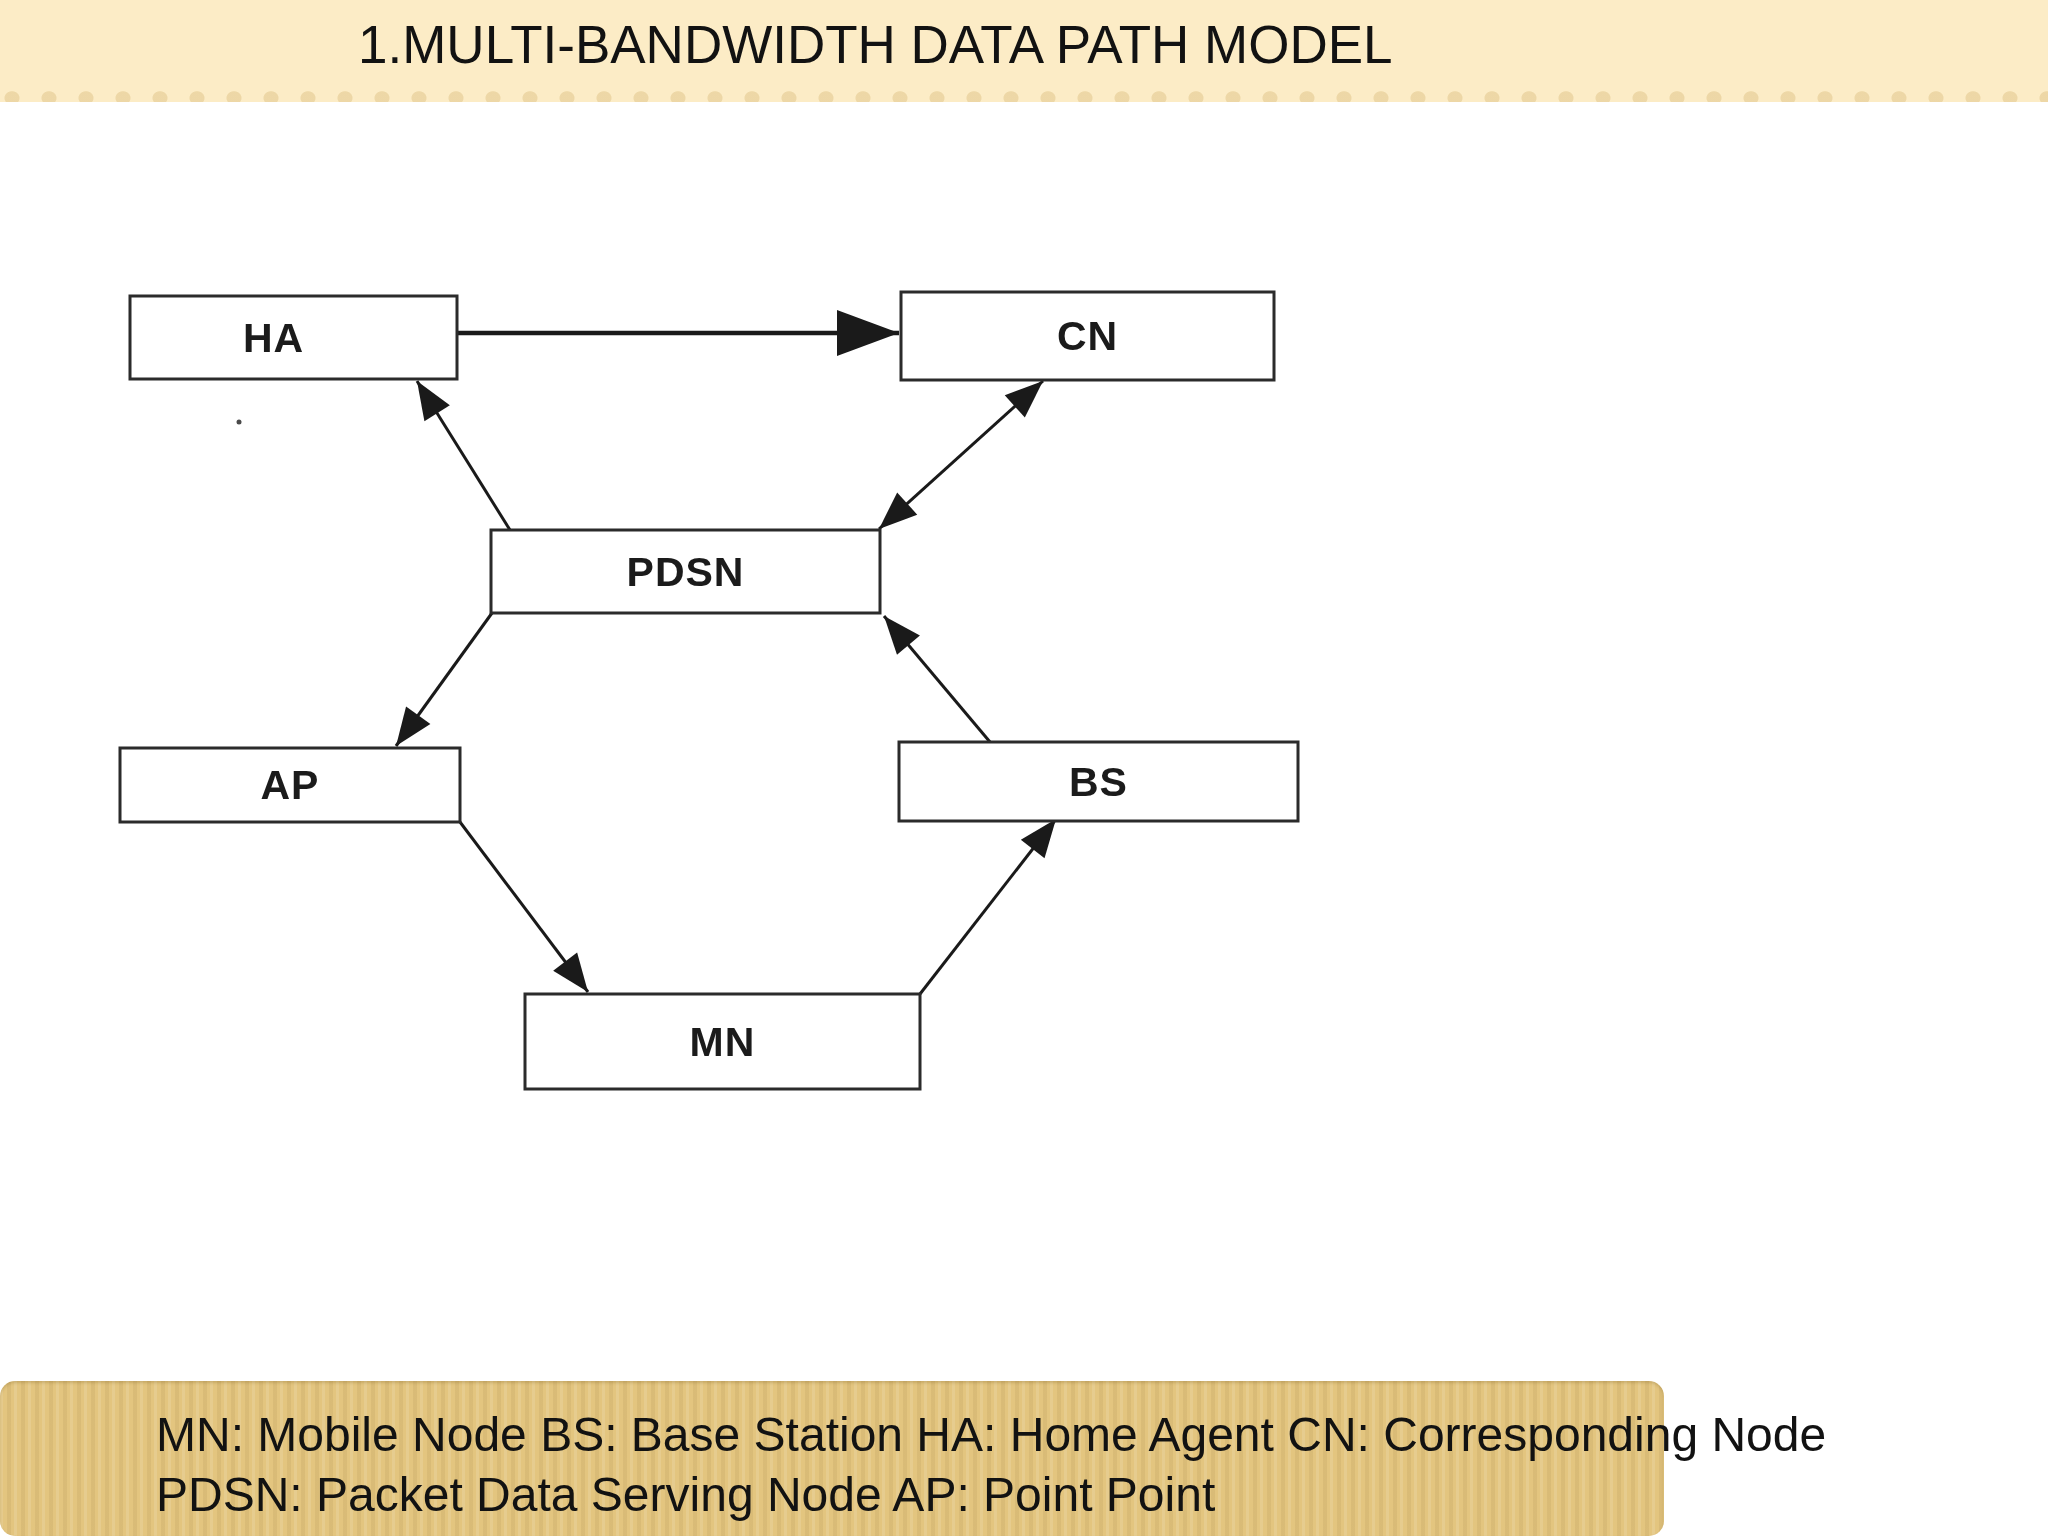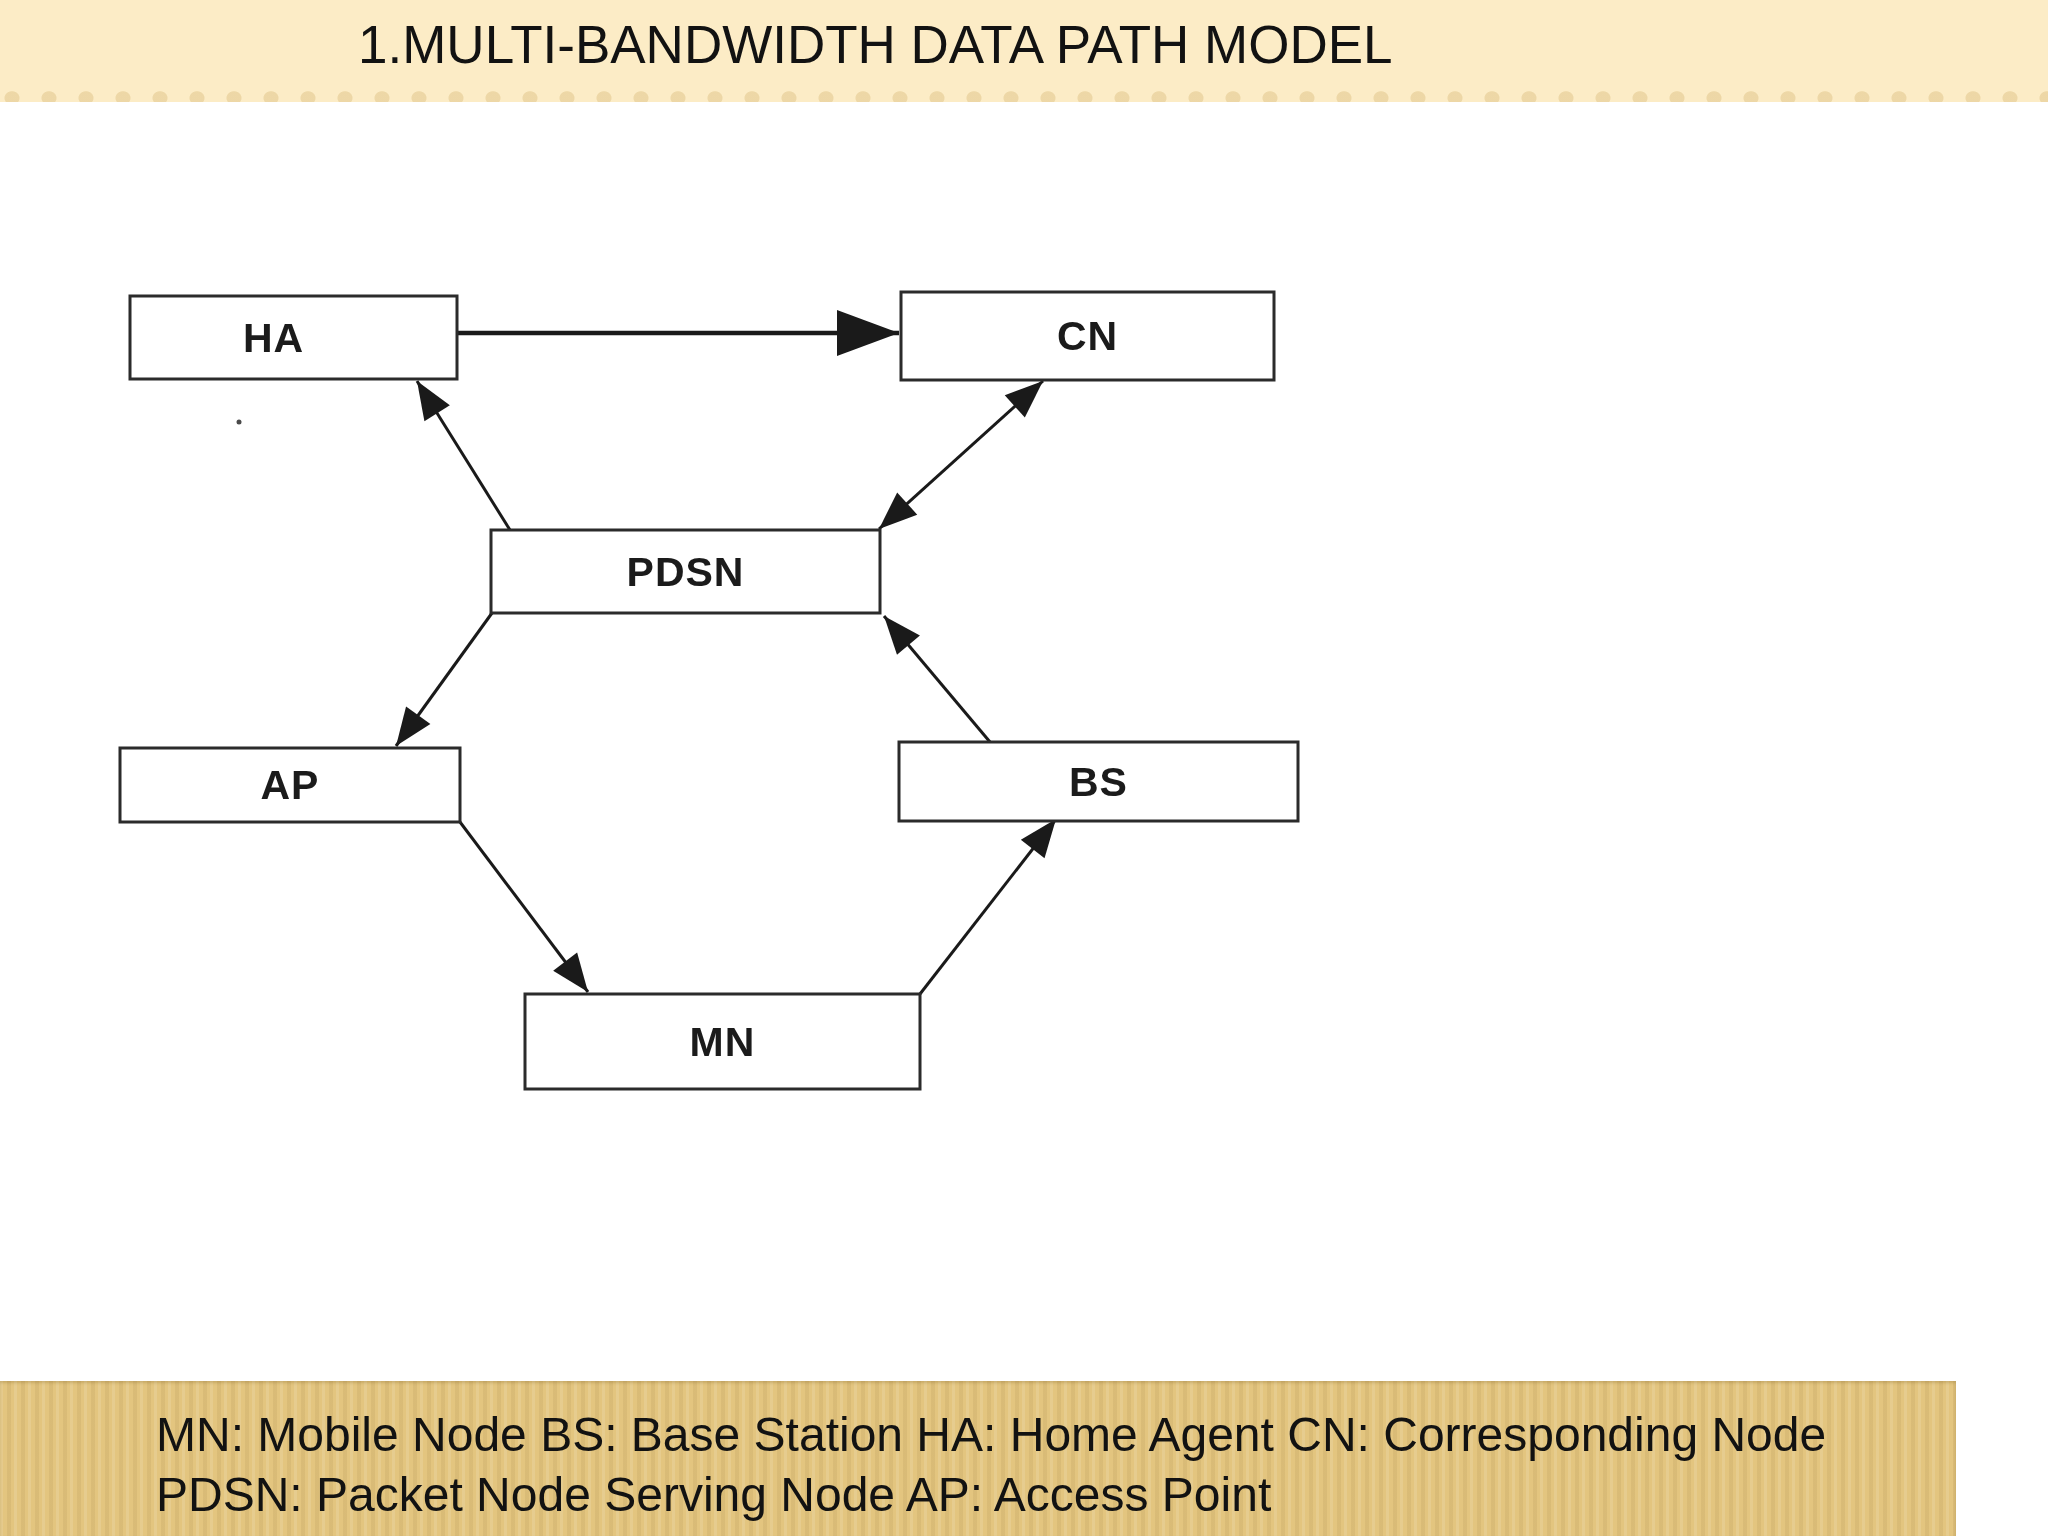--- a/index.html
+++ b/index.html
@@ -44,29 +44,30 @@
     font-family:"Liberation Sans", sans-serif;
     font-size:41px;font-weight:700;fill:#1b1b1b;letter-spacing:1px;
   }
   .edge{stroke:var(--line);fill:none;}
   .edge.thin{stroke-width:3;}
   .edge.thick{stroke-width:4.5;}
   .arrowhead{fill:var(--line);stroke:none;}
 
   
   .bottom-band{
-    position:absolute;left:0;top:1381px;width:1956px;height:155px;
+    position:absolute;left:0;top:1381px;width:1664px;height:155px;
     background:
       repeating-linear-gradient(90deg,
         rgba(255,255,255,0.12) 0px, rgba(255,255,255,0.12) 3px,
         rgba(255,255,255,0) 3px,  rgba(255,255,255,0) 7px,
         rgba(90,60,10,0.07) 7px,  rgba(90,60,10,0.07) 11px,
         rgba(255,255,255,0) 11px, rgba(255,255,255,0) 14px),
       var(--bottomBand);
     box-shadow:inset 0 2px 3px rgba(120,90,30,.25);
+    border-radius:15px;
   }
   .legend{
     position:absolute;left:156px;top:24px;
     font-size:48px;line-height:60px;color:var(--text);
     white-space:nowrap;
   }
 </style>
 </head>
 <body>
 
@@ -105,17 +106,17 @@
         <text x="1098.5" y="795.5" text-anchor="middle" class="node-label">BS</text>
         <rect x="525" y="994" width="395" height="95" class="node-rect"></rect>
         <text x="722.5" y="1055.5" text-anchor="middle" class="node-label">MN</text>
         <circle cx="239" cy="422" r="2.5" fill="#4a4a4a"></circle>
       </svg>
   </main>
 
   <footer class="bottom-band">
     <div class="legend">
       <div>MN: Mobile Node BS: Base Station HA: Home Agent CN: Corresponding Node</div>
-      <div>PDSN: Packet Node Serving Node AP: Access Point</div>
+      <div>PDSN: Packet Data Serving Node AP: Point Point</div>
     </div>
   </footer>
 
 </div>
 
 </body></html>

